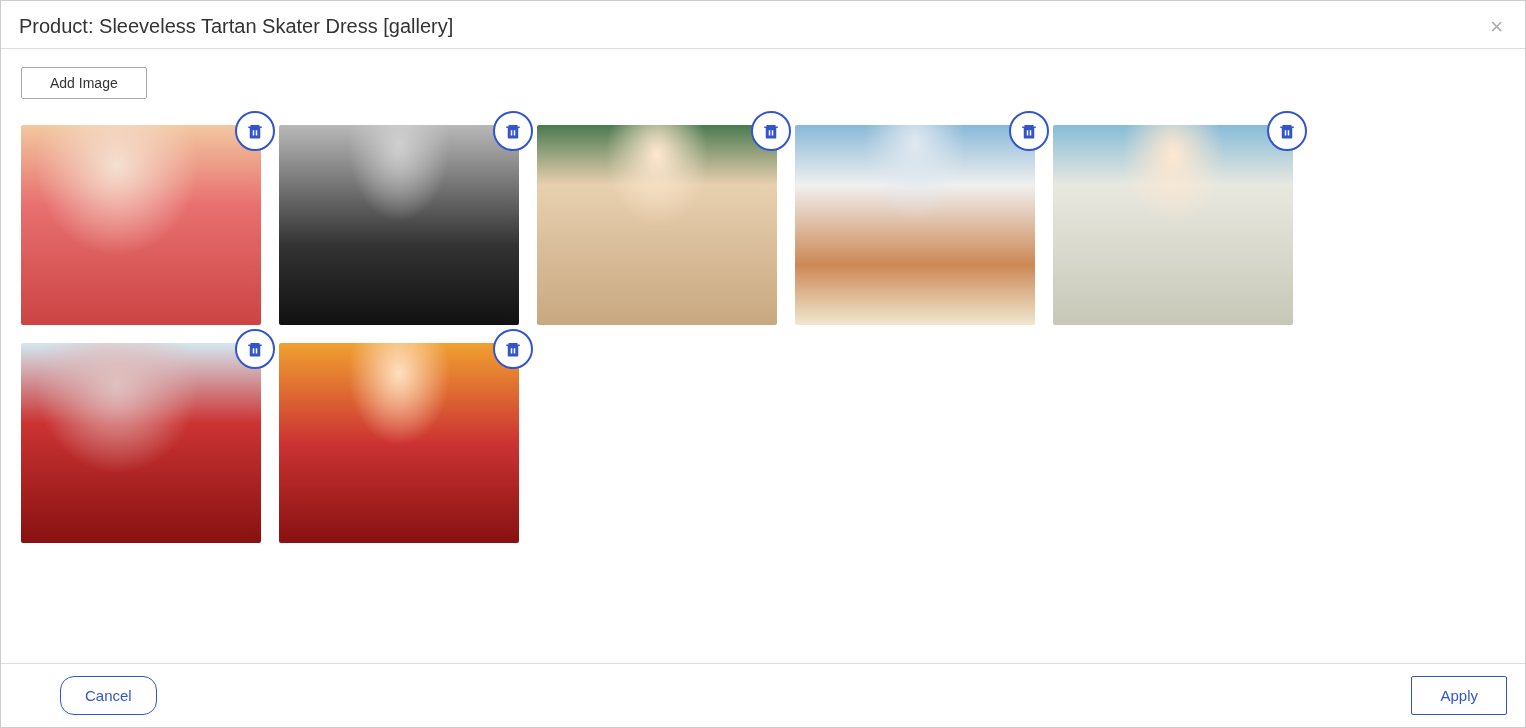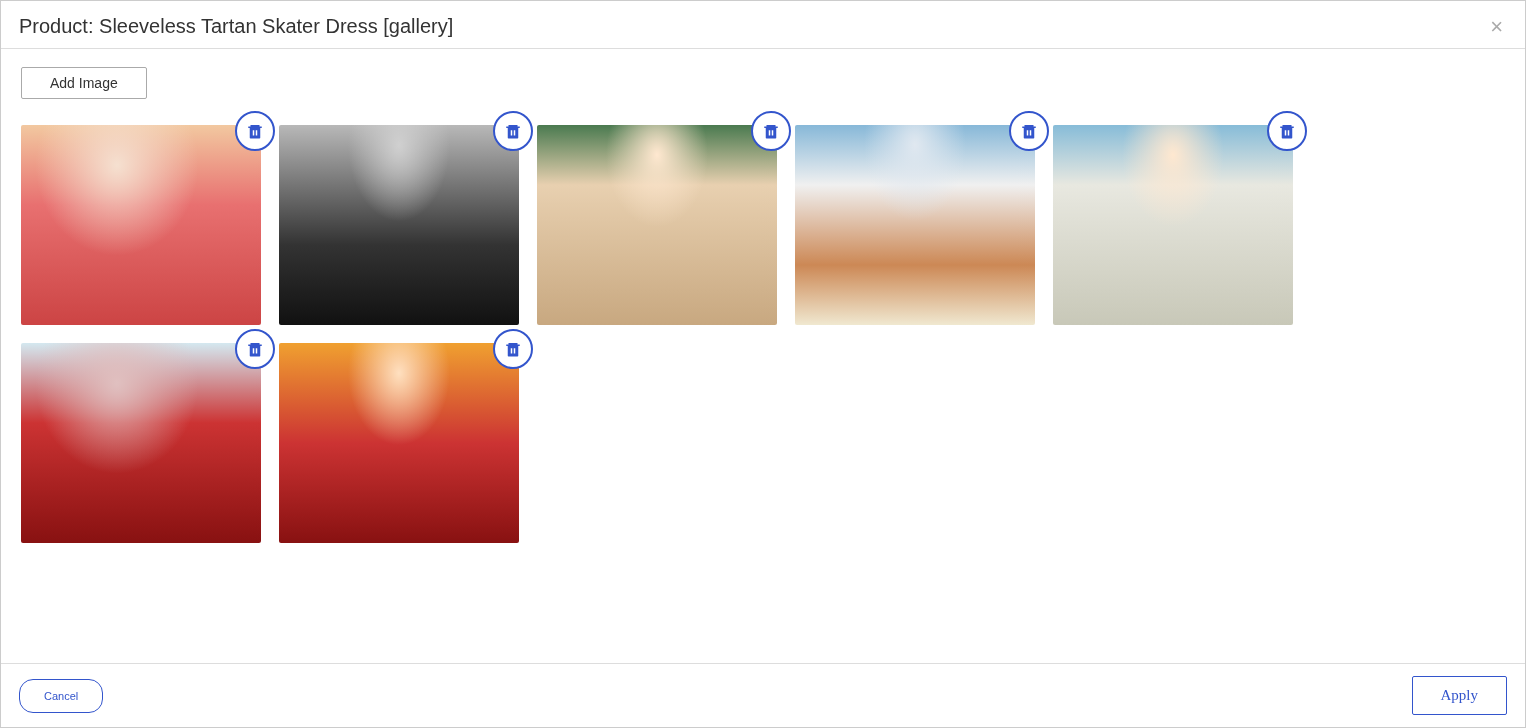--- a/index.html
+++ b/index.html
@@ -143,33 +143,33 @@
       justify-content: space-between;
       padding: 12px 18px;
       border-top: 1px solid #ddd;
       flex-shrink: 0;
     }
     .cancel-btn {
       border: 1px solid #3355cc;
       background: #fff;
       color: #3355cc;
       padding: 10px 24px;
-      font-size: 11px;
+      font-size: 15px;
       cursor: pointer;
       border-radius: 14px;
+      margin-left: 41px;
     }
     .apply-btn {
       border: 1px solid #3355cc;
       background: #fff;
       color: #3355cc;
       padding: 10px 28px;
       font-size: 15px;
       cursor: pointer;
       border-radius: 2px;
-      font-family: Liberation Serif, serif;
     }
     
     .dialog-body::-webkit-scrollbar { width: 10px; }
     .dialog-body::-webkit-scrollbar-track { background: #f0f0f0; }
     .dialog-body::-webkit-scrollbar-thumb { background: #bbb; border-radius: 4px; }
   </style>
 </head>
 <body>
 
 <div class="dialog">

